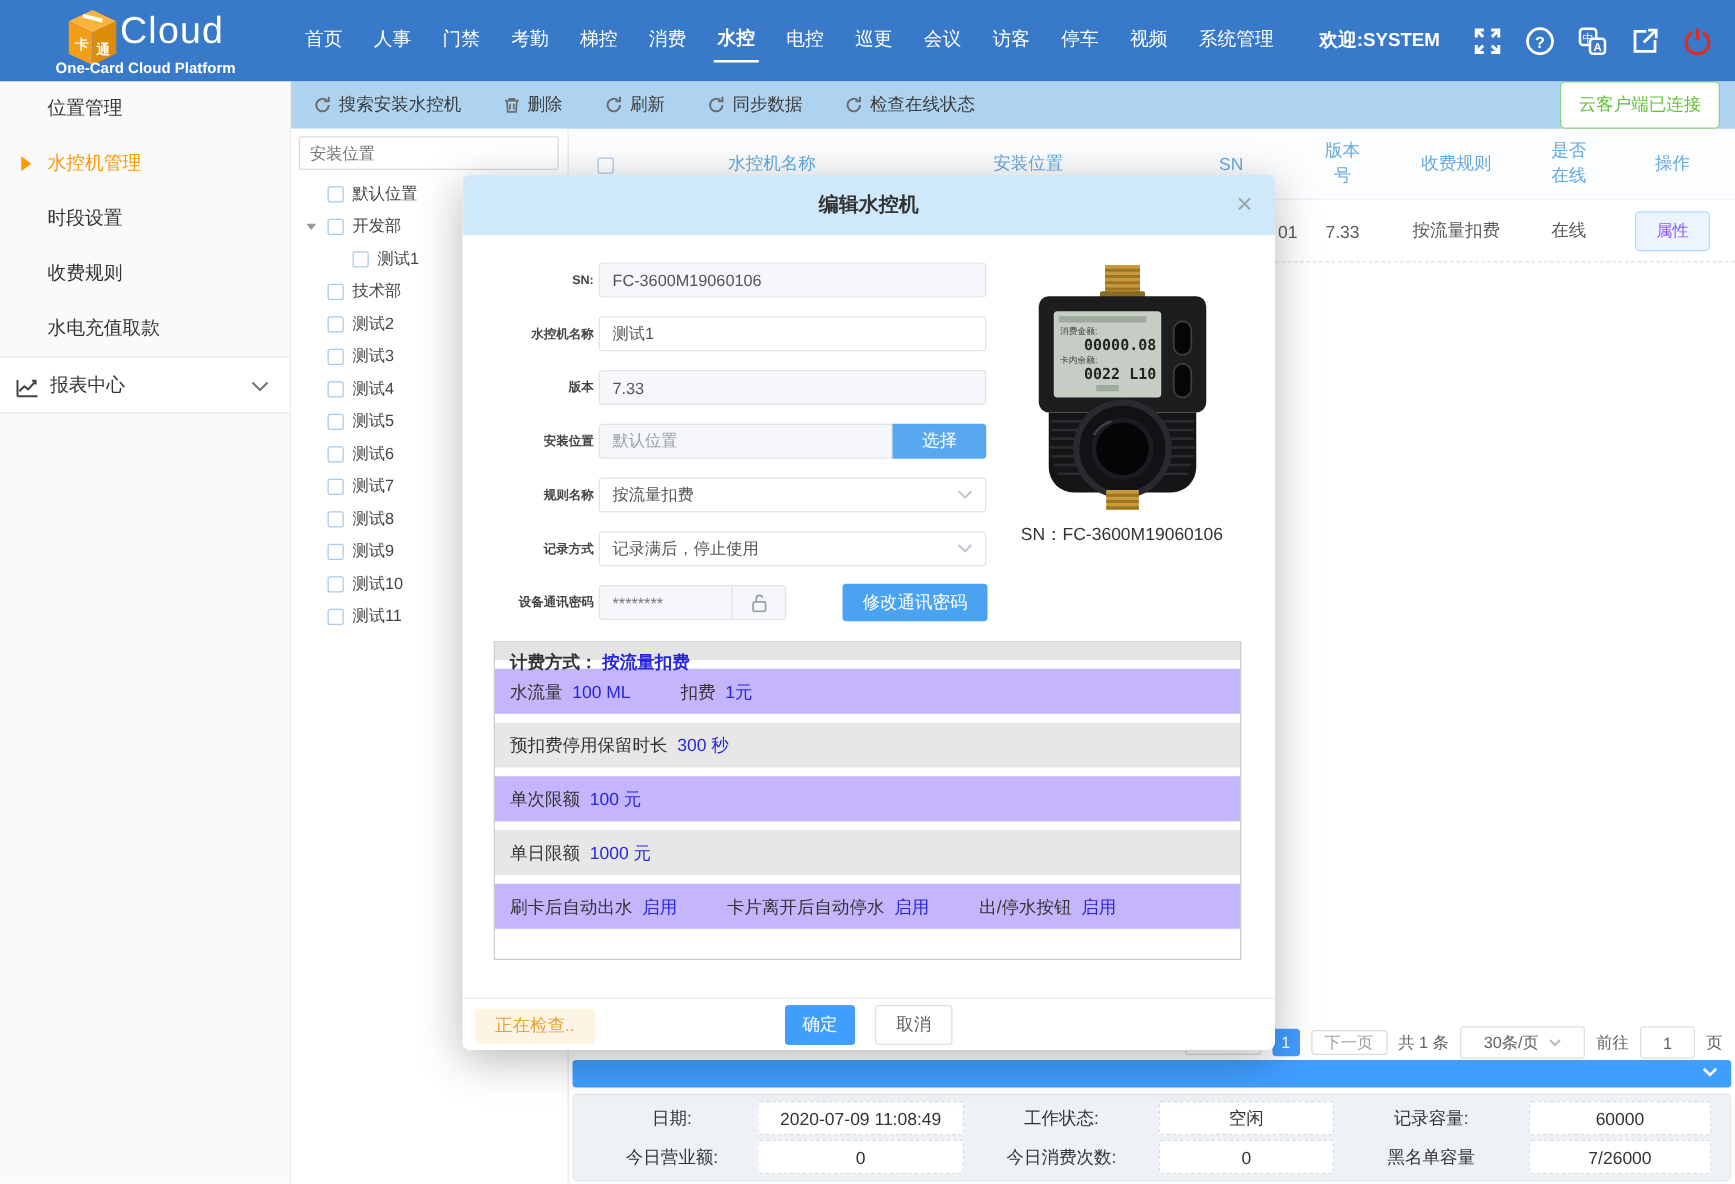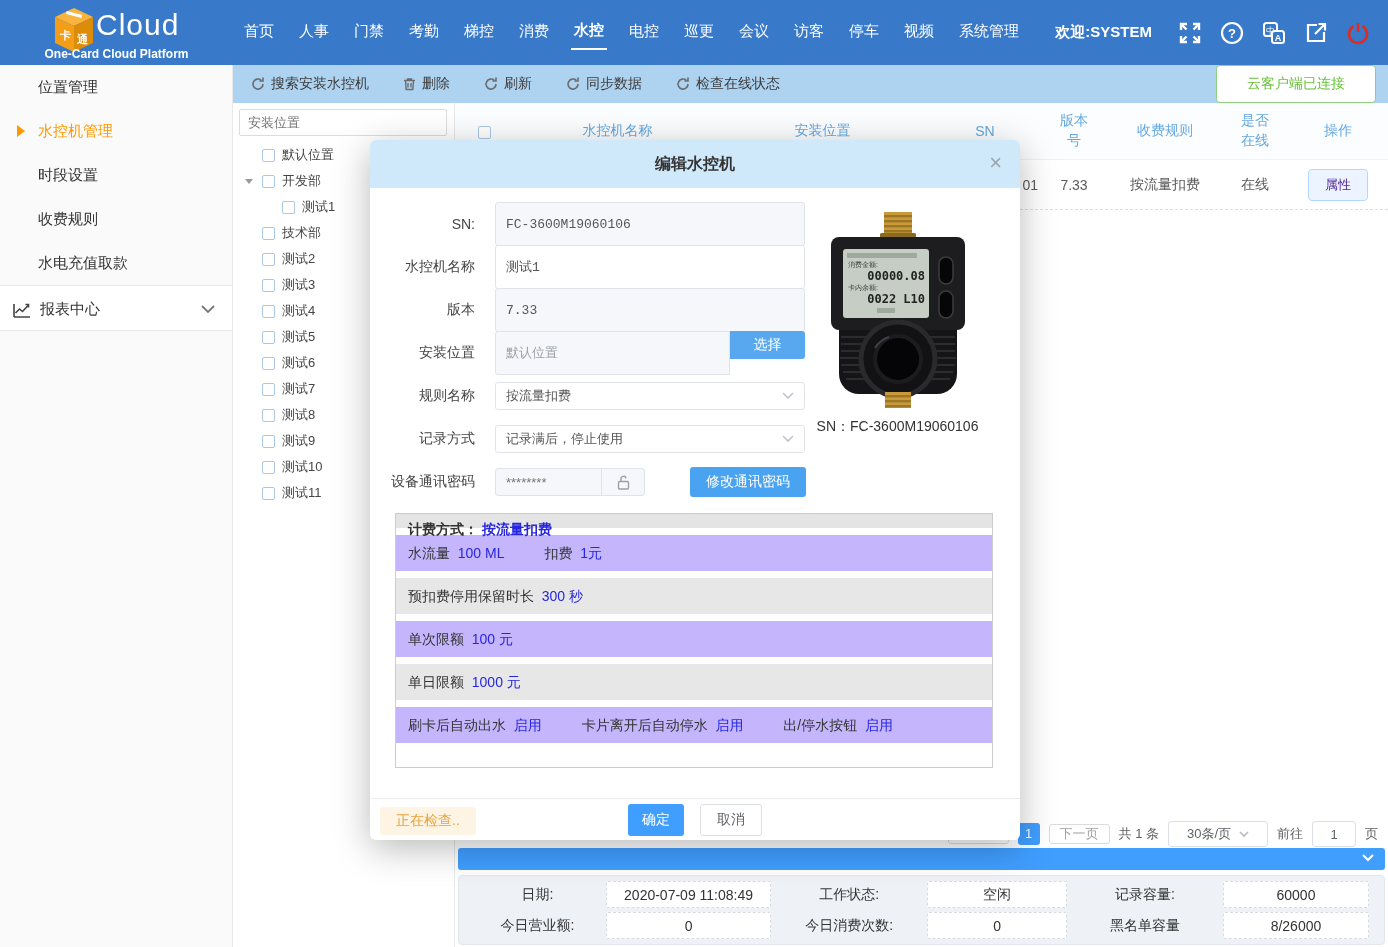--- a/index.html
+++ b/index.html
@@ -33,21 +33,21 @@
   .report-icon { position:absolute; left:12px; top:13px; }
   .side-chevron { position:absolute; right:16px; top:17px; }
 
   
   .toolbar { position:absolute; left:233px; top:65px; right:0; height:38px; background:#aed3f0;
     display:flex; padding-left:18px; z-index:1; }
   .tool-btn { display:flex; align-items:center; gap:6px; font-size:14px; color:#3c3c3c;
     margin-right:34px; cursor:pointer; white-space:nowrap; }
   .tool-btn svg { display:block; }
   .cloud-btn { margin-left:auto; margin-right:12px; background:#fff; border:1px solid #8fd07e;
-    color:#67c23a; font-size:14px; padding:5px 30px; border-radius:4px; cursor:pointer; white-space:nowrap; }
+    color:#67c23a; font-size:14px; padding:5px 14px; border-radius:4px; cursor:pointer; white-space:nowrap; }
 
   
   .tree-panel { position:absolute; left:233px; top:103px; width:222px; bottom:0; background:#fff;
     border-right:1px solid #e8e8e8; z-index:1; }
   .tree-filter { margin:6px; width:208px; height:27px; border:1px solid #dcdcdc; border-radius:2px;
     padding:0 8px; font-size:13px; color:#666; outline:none; font-family:inherit; background:#fff; }
   .tree-node { height:26px; display:flex; align-items:center; padding-left:29px; font-size:13px;
     color:#454545; position:relative; cursor:pointer; white-space:nowrap; }
   .tree-node.child { padding-left:49px; }
   .expander { position:absolute; left:12px; top:11px; width:0; height:0;
@@ -56,21 +56,21 @@
     margin-right:7px; flex:0 0 auto; cursor:pointer; }
 
   
   .main { position:absolute; left:455px; top:103px; width:933px; bottom:0; background:#fff; }
   .thead, .trow { display:grid; grid-template-columns:65px 195px 215px 110px 68px 114px 66px 100px; align-items:center; }
   .thead { height:57px; background:#fcfdfe; border-bottom:1px solid #eef2f6; color:#64a8e0; font-size:14px; }
   .thead > div, .trow > div { text-align:center; }
   .wrap2 { display:inline-block; width:32px; line-height:1.4; word-break:break-all; }
   .trow { height:50px; color:#5a5a5a; font-size:14px; border-bottom:1px dashed #dedede; }
   .cell-sn { text-align:right !important; padding-right:2px; }
-  .attr-btn { background:#ecf5ff; border:1px solid #b3d8ff; color:#4c1d95; font-size:13px;
+  .attr-btn { background:#ecf5ff; border:1px solid #b3d8ff; color:#8b5cf6; font-size:13px;
     padding:6px 16px; border-radius:4px; cursor:pointer;font-family:Liberation Mono, monospace; }
 
   
   .pagination { position:absolute; left:0; right:0; top:717px; height:28px; display:flex;
     justify-content:flex-end; align-items:center; gap:9px; padding-right:10px; font-size:13px; color:#606266; }
   .pg-btn { background:#fff; border:1px solid #dcdcdc; color:#a0a0a0; border-radius:3px;
     padding:0 10px; font-size:13px; cursor:pointer; white-space:nowrap; }
   .pg-num { width:22px; height:22px; background:#409eff; color:#fff; border-radius:3px;
     text-align:center; line-height:22px; font-size:13px; cursor:pointer; }
   .pg-select { width:100px; height:26px; border:1px solid #dcdfe6; border-radius:3px; background:#fff;
@@ -92,24 +92,24 @@
 
   
   .modal { position:absolute; left:370px; top:140px; width:650px; height:700px; background:#fff;
     border-radius:6px; box-shadow:0 8px 36px rgba(0,0,0,.28); z-index:100; overflow:hidden; }
   .modal-head { height:48px; background:#cfe9fb; display:flex; align-items:center; justify-content:center;
     font-size:16px; font-weight:bold; color:#333; position:relative; }
   .modal-close { position:absolute; right:18px; top:10px; font-size:22px; color:#9aa5ad;
     cursor:pointer; line-height:26px; font-weight:400; }
   .form { position:absolute; left:10px; top:70px; }
   .frow { display:flex; align-items:center; margin-bottom:15px; height:28px; }
-  .flabel { width:95px; text-align:right; font-size:14px; font-weight:normal; color:#454545;
-    margin-right:20px; white-space:nowrap; }
-  .finput { width:310px; height:44px; border:1px solid #e0e4ea; border-radius:3px; padding:0 10px;
-    font-size:13px; color:#555; outline:none; font-family:Liberation Mono, monospace; background:#fff; }
+  .flabel { width:95px; text-align:right; font-size:10px; font-weight:bold; color:#454545;
+    margin-right:4px; white-space:nowrap; }
+  .finput { width:310px; height:28px; border:1px solid #e0e4ea; border-radius:3px; padding:0 10px;
+    font-size:13px; color:#555; outline:none; font-family:Liberation Sans, sans-serif; background:#fff; }
   .readonly { background:#f5f7fa; }
   .loc-group { display:flex; width:310px; }
   .loc-input { width:235px; border-radius:3px 0 0 3px; color:#9aa0a6; background:#f5f7fa; }
   .loc-btn { width:75px; height:28px; background:#58a8f0; color:#fff; border:none; font-size:14px;
     border-radius:0 3px 3px 0; cursor:pointer; }
   .fselect { width:310px; height:28px; border:1px solid #e0e4ea; border-radius:3px; background:#fff;
     display:flex; align-items:center; padding:0 10px; font-size:13px; color:#555; cursor:pointer; }
   .fselect svg { margin-left:auto; }
   .pw-group { display:flex; width:150px; border:1px solid #e0e4ea; border-radius:3px; overflow:hidden; background:#f5f7fa; }
   .pw-input { width:105px; height:26px; border:none; background:transparent; padding:0 10px;
@@ -362,21 +362,21 @@
     <div class="st-value">2020-07-09 11:08:49</div>
     <div class="st-label">工作状态:</div>
     <div class="st-value">空闲</div>
     <div class="st-label">记录容量:</div>
     <div class="st-value">60000</div>
     <div class="st-label">今日营业额:</div>
     <div class="st-value">0</div>
     <div class="st-label">今日消费次数:</div>
     <div class="st-value">0</div>
     <div class="st-label">黑名单容量</div>
-    <div class="st-value">8/26000</div>
+    <div class="st-value">7/26000</div>
   </div>
 </div>
 
 <div class="modal">
   <div class="modal-head">
     <span>编辑水控机</span>
     <span class="modal-close">×</span>
   </div>
 
   <div class="form">

